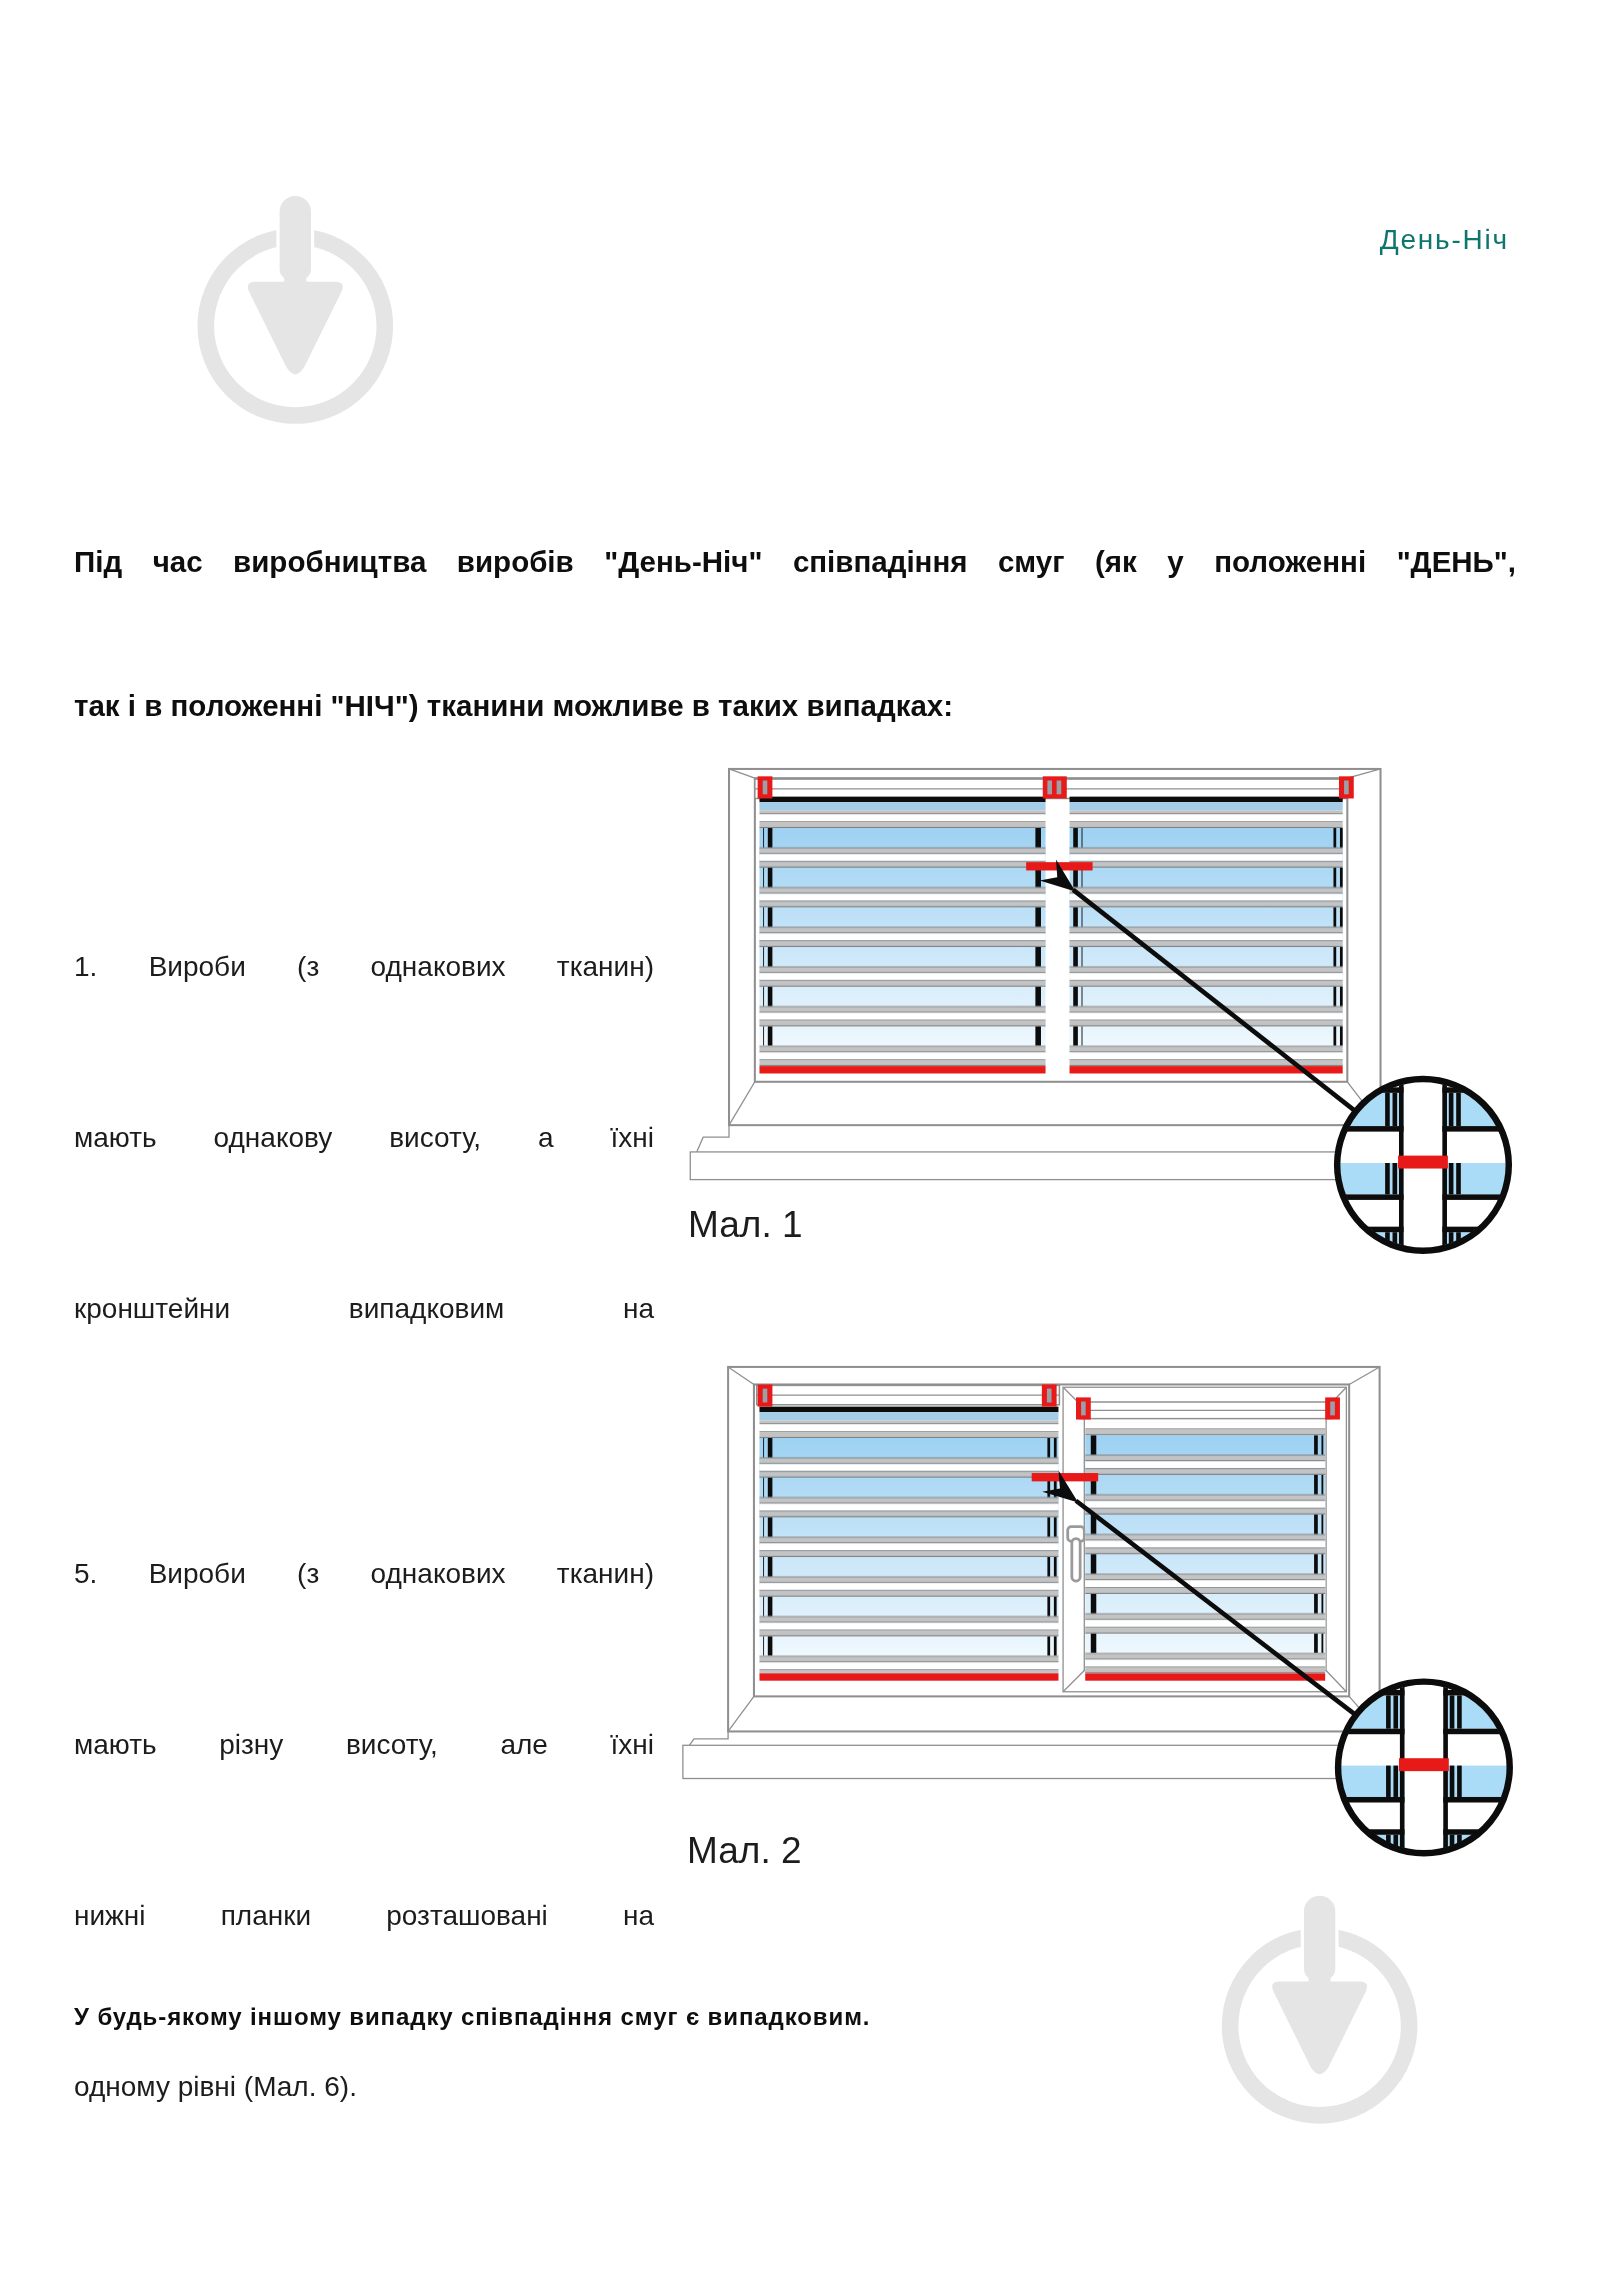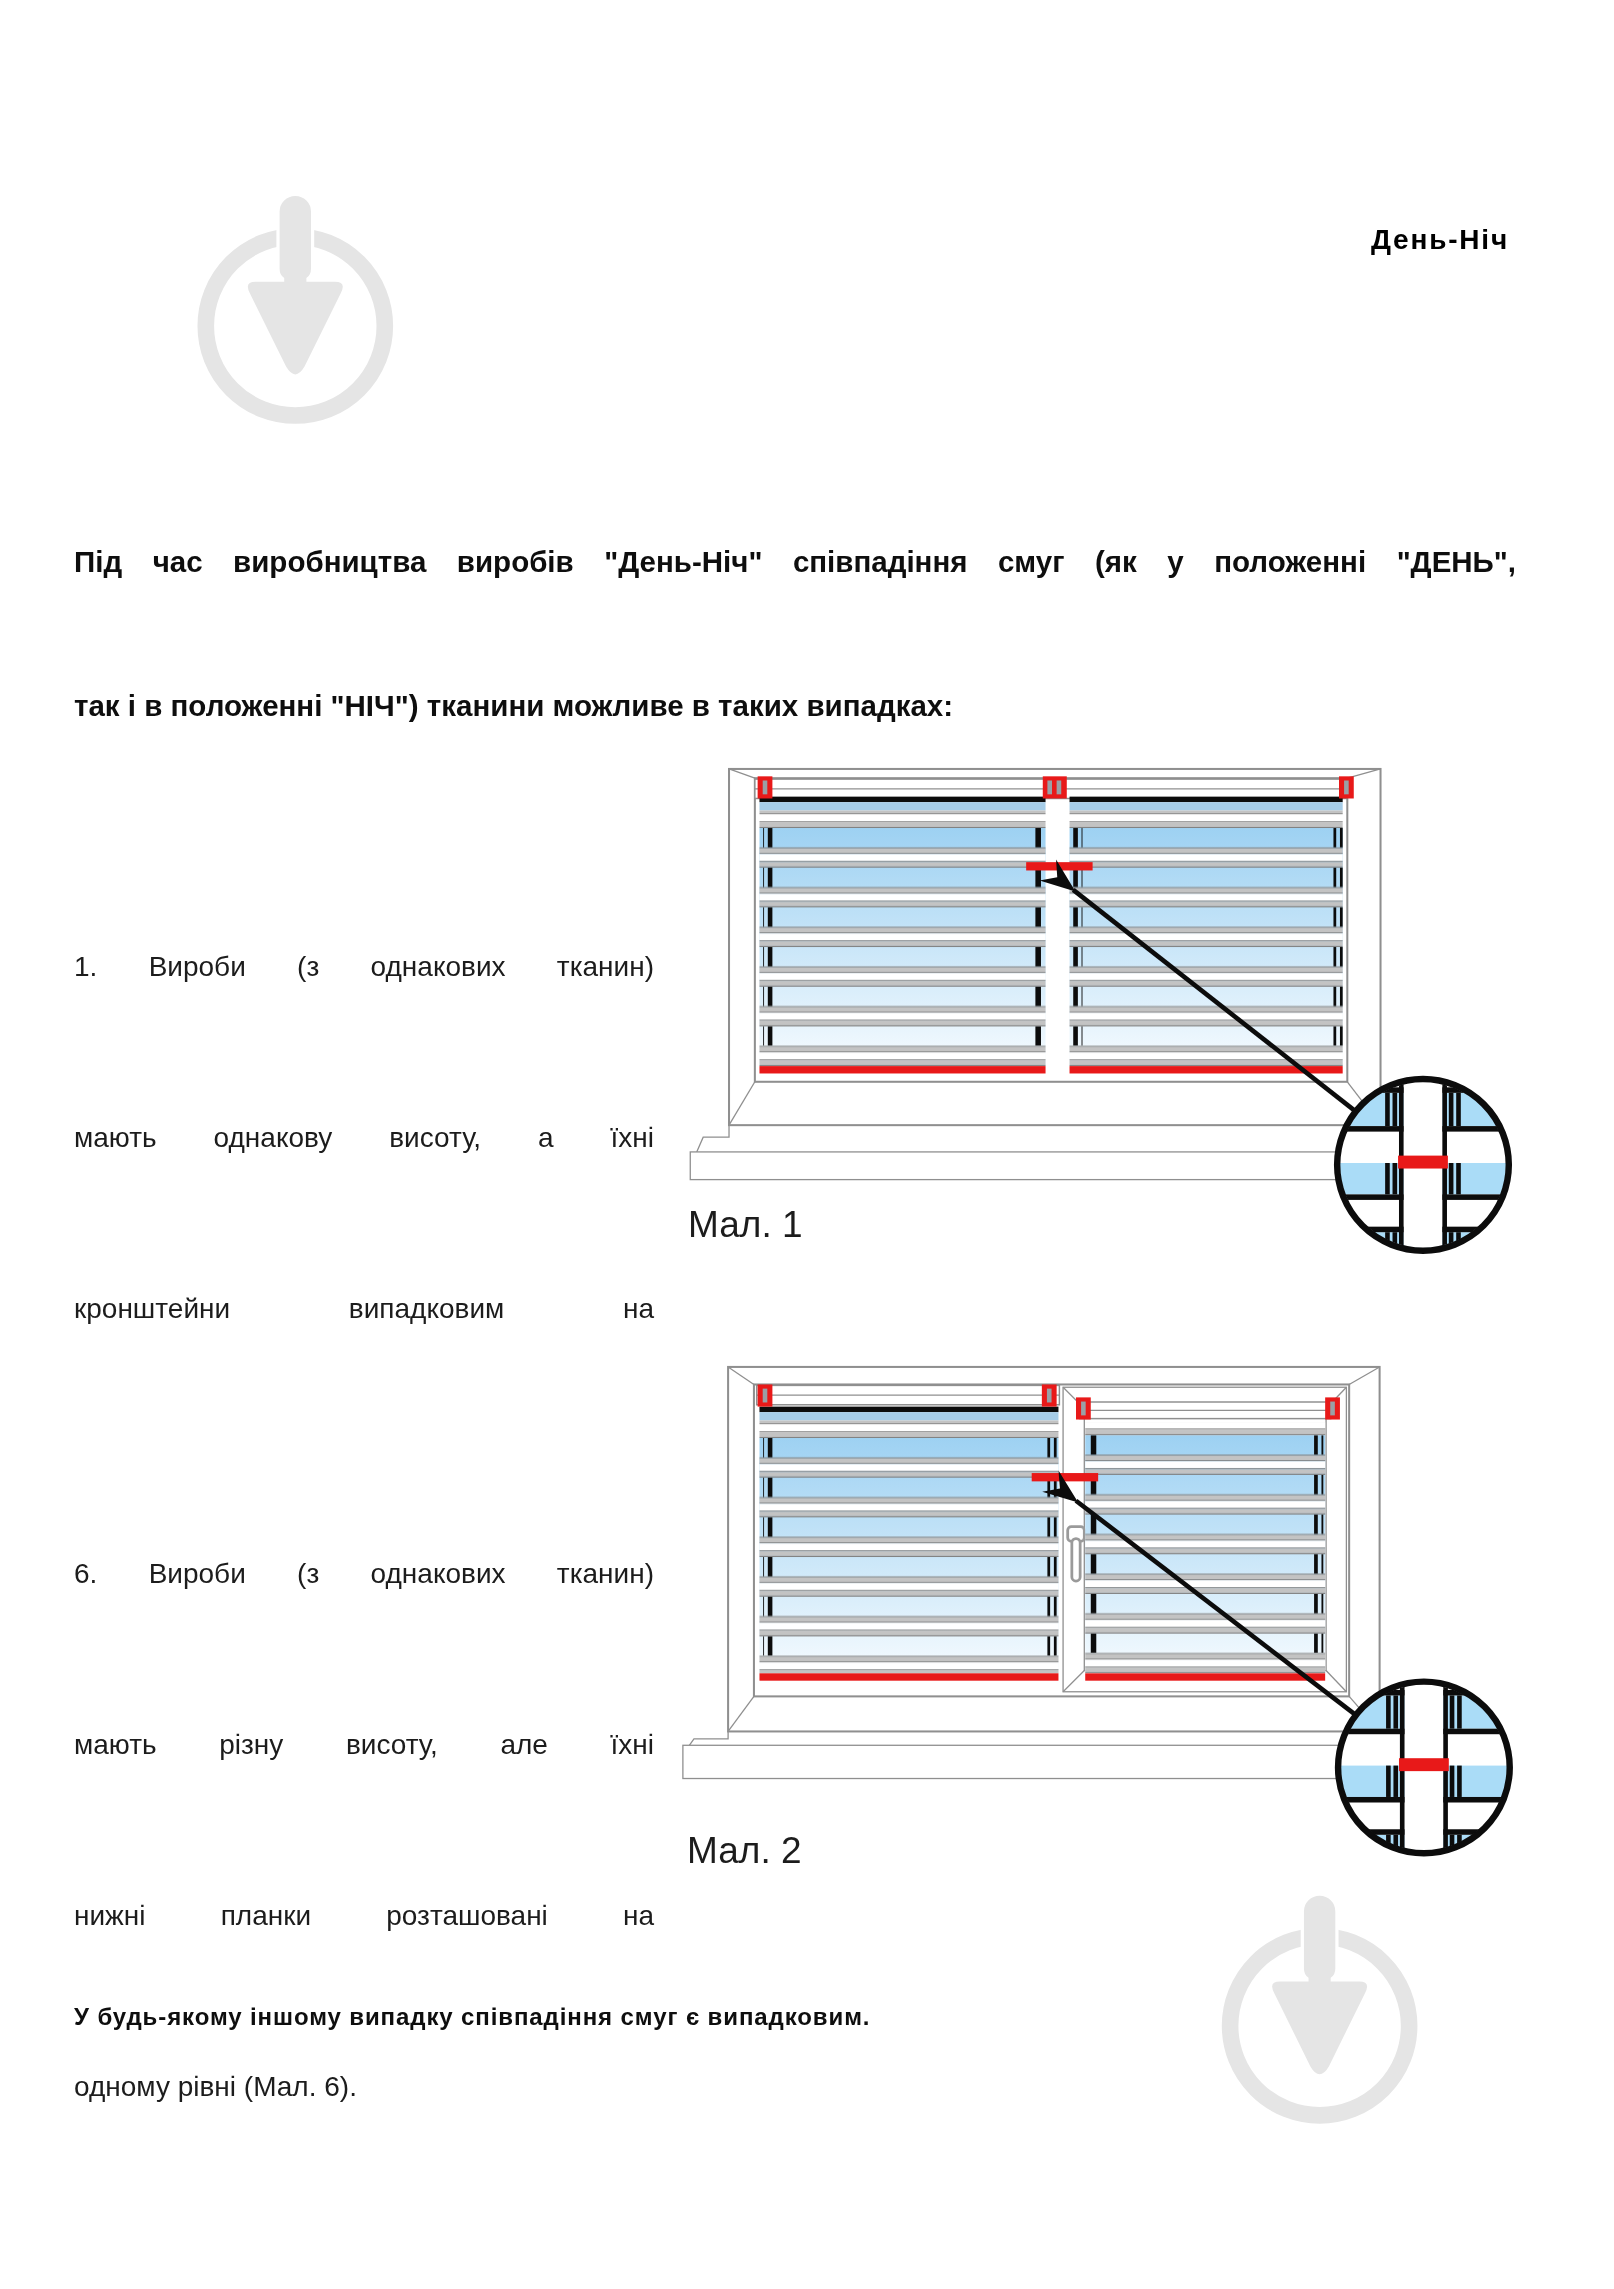--- a/index.html
+++ b/index.html
@@ -16,21 +16,21 @@
   }
   html,body{margin:0;padding:0;background:#888;}
   .page{
     position:relative;width:1614px;height:2290px;background:#ffffff;
     margin:0 auto;overflow:hidden;
     font-family:"Liberation Sans", sans-serif;color:var(--text-black);
   }
   .layer-svg{position:absolute;left:0;top:0;z-index:1;}
   .txt{position:absolute;z-index:2;white-space:pre-wrap;}
   .title{top:126px;right:105px;font-size:52px;font-weight:700;letter-spacing:5.5px;white-space:nowrap;}
-  .subtitle{top:224px;right:105px;font-size:28px;font-weight:700;letter-spacing:1.8px;color:#000000;white-space:nowrap;margin-left:30px;}
+  .subtitle{top:224px;right:105px;font-size:28px;font-weight:400;letter-spacing:1.8px;color:#0f766e;white-space:nowrap;margin-left:30px;}
   .intro{left:74px;top:442px;width:1442px;font-size:29.5px;font-weight:700;line-height:48px;}
   .item{left:74px;width:580px;font-size:28px;font-weight:400;line-height:57px;color:#1c1c1c;}
   .item1{top:824px;} .item2{top:1431px;}
   .jline{text-align:justify;text-align-last:justify;}
   .lline{text-align:left;}
   .caption{font-size:37px;font-weight:400;color:#1c1c1c;white-space:nowrap;}
   .cap1{left:688px;top:1184px;margin-top:20px;} .cap2{left:687px;top:1830px;}
   .footer{left:74px;top:2003px;font-size:24px;font-weight:700;letter-spacing:0.9px;white-space:nowrap;text-align:center;}
 
   
@@ -274,21 +274,21 @@
     <div class="lline">так і в положенні "НІЧ") тканини можливе в таких випадках:</div>
   </div>
 
   <div class="txt item item1">
     <div class="jline">1. Вироби (з однакових тканин)</div>
     <div class="jline">мають однакову висоту, а їхні</div>
     <div class="jline">кронштейни випадковим на</div>
   </div>
 
   <div class="txt item item2">
-    <div class="jline">6. Вироби (з однакових тканин)</div>
+    <div class="jline">5. Вироби (з однакових тканин)</div>
     <div class="jline">мають різну висоту, але їхні</div>
     <div class="jline">нижні планки розташовані на</div>
     <div class="lline">одному рівні (Мал. 6).</div>
   </div>
 
   <div class="txt caption cap1">Мал. 1</div>
   <div class="txt caption cap2">Мал. 2</div>
 
   <div class="txt footer">У будь-якому іншому випадку співпадіння смуг є випадковим.</div>
 </div>

